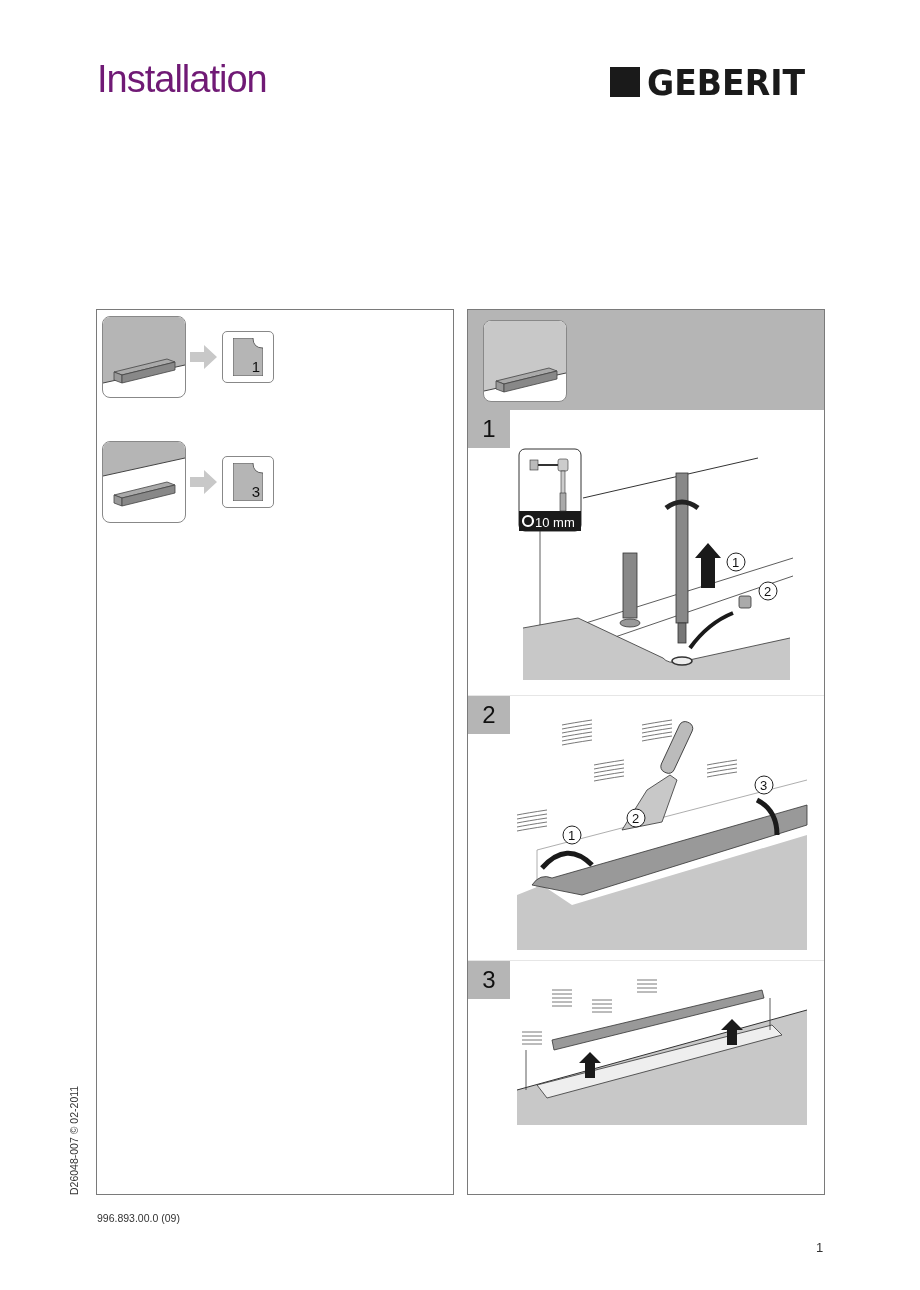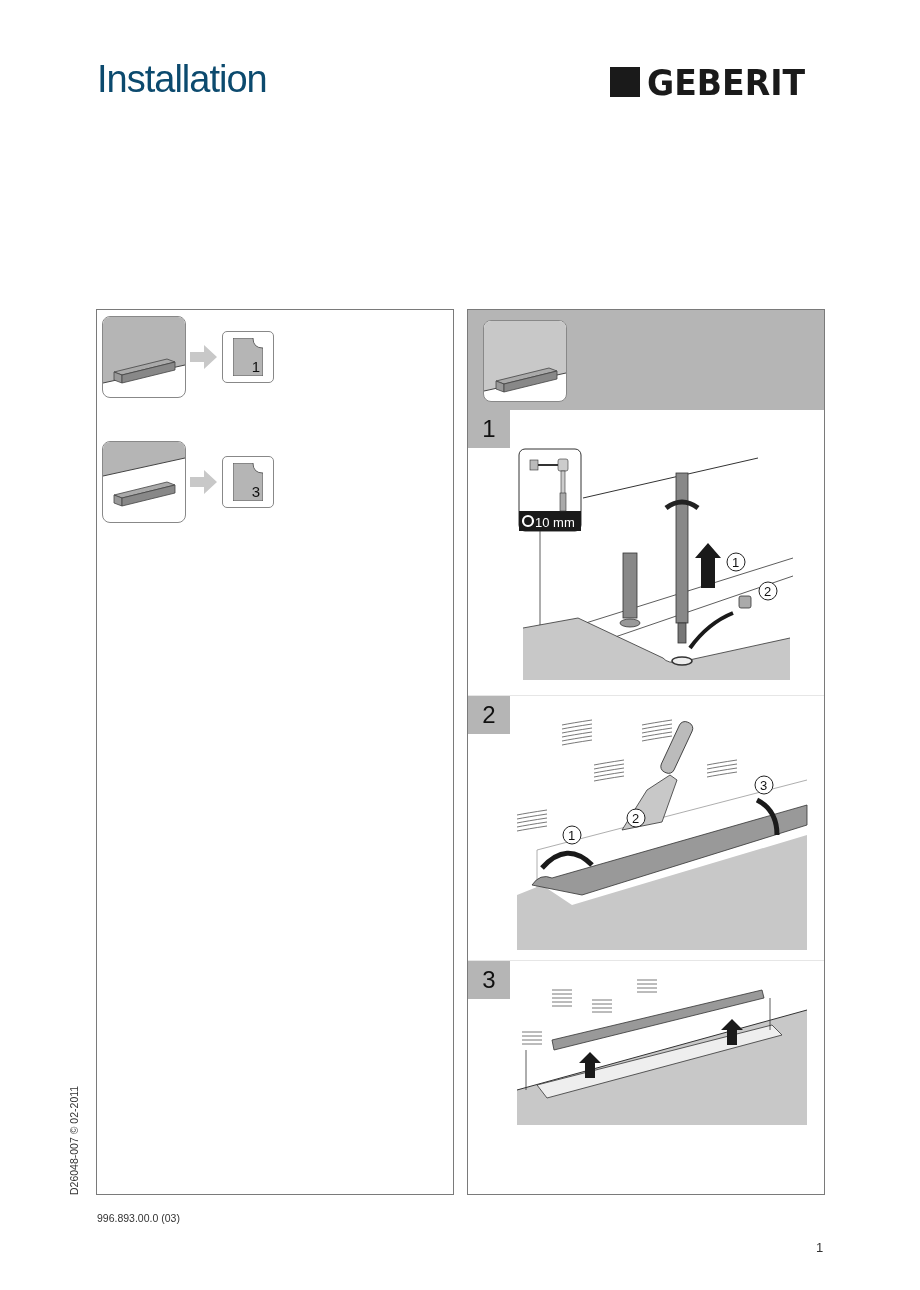--- a/index.html
+++ b/index.html
@@ -1,17 +1,17 @@
 <!DOCTYPE html>
 <html><head>
 <meta charset="utf-8">
 <style>
   html,body{margin:0;padding:0;background:#fff;}
   body{width:920px;height:1290px;position:relative;overflow:hidden;font-family:"Liberation Sans",sans-serif;color:#111;}
-  .title{position:absolute;left:97px;top:58px;font-size:38px;font-weight:400;letter-spacing:-1px;color:#0c4a6e;}
+  .title{position:absolute;left:97px;top:58px;font-size:38px;font-weight:400;letter-spacing:-1px;color:#701a75;}
   .logo{position:absolute;left:610px;top:67px;height:32px;display:flex;}
   .logo .sq{width:30px;height:30px;background:#1a1a1a;margin-right:7px;}
   .logo .txt{font-family:"DejaVu Sans",sans-serif;font-weight:bold;font-size:36px;letter-spacing:0px;color:#1a1a1a;line-height:32px;transform:scaleX(0.92);transform-origin:left center;}
   .panel{position:absolute;border:1.5px solid #7a7a7a;background:#fff;}
   .panel-left{left:96px;top:309px;width:356px;height:884px;}
   .panel-right{left:467px;top:309px;width:356px;height:884px;}
   .ref-row{position:absolute;display:flex;align-items:center;}
   .thumb{width:82px;height:80px;border:1.5px solid #888;border-radius:8px;overflow:hidden;background:#fff;}
   .arrow{margin:0 4px;}
   .pageicon{width:50px;height:50px;border:1.5px solid #888;border-radius:5px;display:flex;align-items:center;justify-content:center;background:#fff;}
@@ -190,14 +190,14 @@
     <polygon points="40,70 250,20 252,28 42,80" fill="#999" stroke="#333" stroke-width="0.8"></polygon>
     <line x1="14" y1="80" x2="14" y2="120" stroke="#333" stroke-width="0.8"></line>
     <line x1="258" y1="28" x2="258" y2="60" stroke="#333" stroke-width="0.8"></line>
 
     <polygon points="73,108 73,93 67,93 78,82 89,93 83,93 83,108" fill="#1a1a1a"></polygon>
     <polygon points="215,75 215,60 209,60 220,49 231,60 225,60 225,75" fill="#1a1a1a"></polygon>
   </svg>
 </div>
 
 <div class="side-code">D26048-007 © 02-2011</div>
-<div class="footer-code">996.893.00.0 (03)</div>
+<div class="footer-code">996.893.00.0 (09)</div>
 <div class="page-num">1</div>
 
 </body></html>

